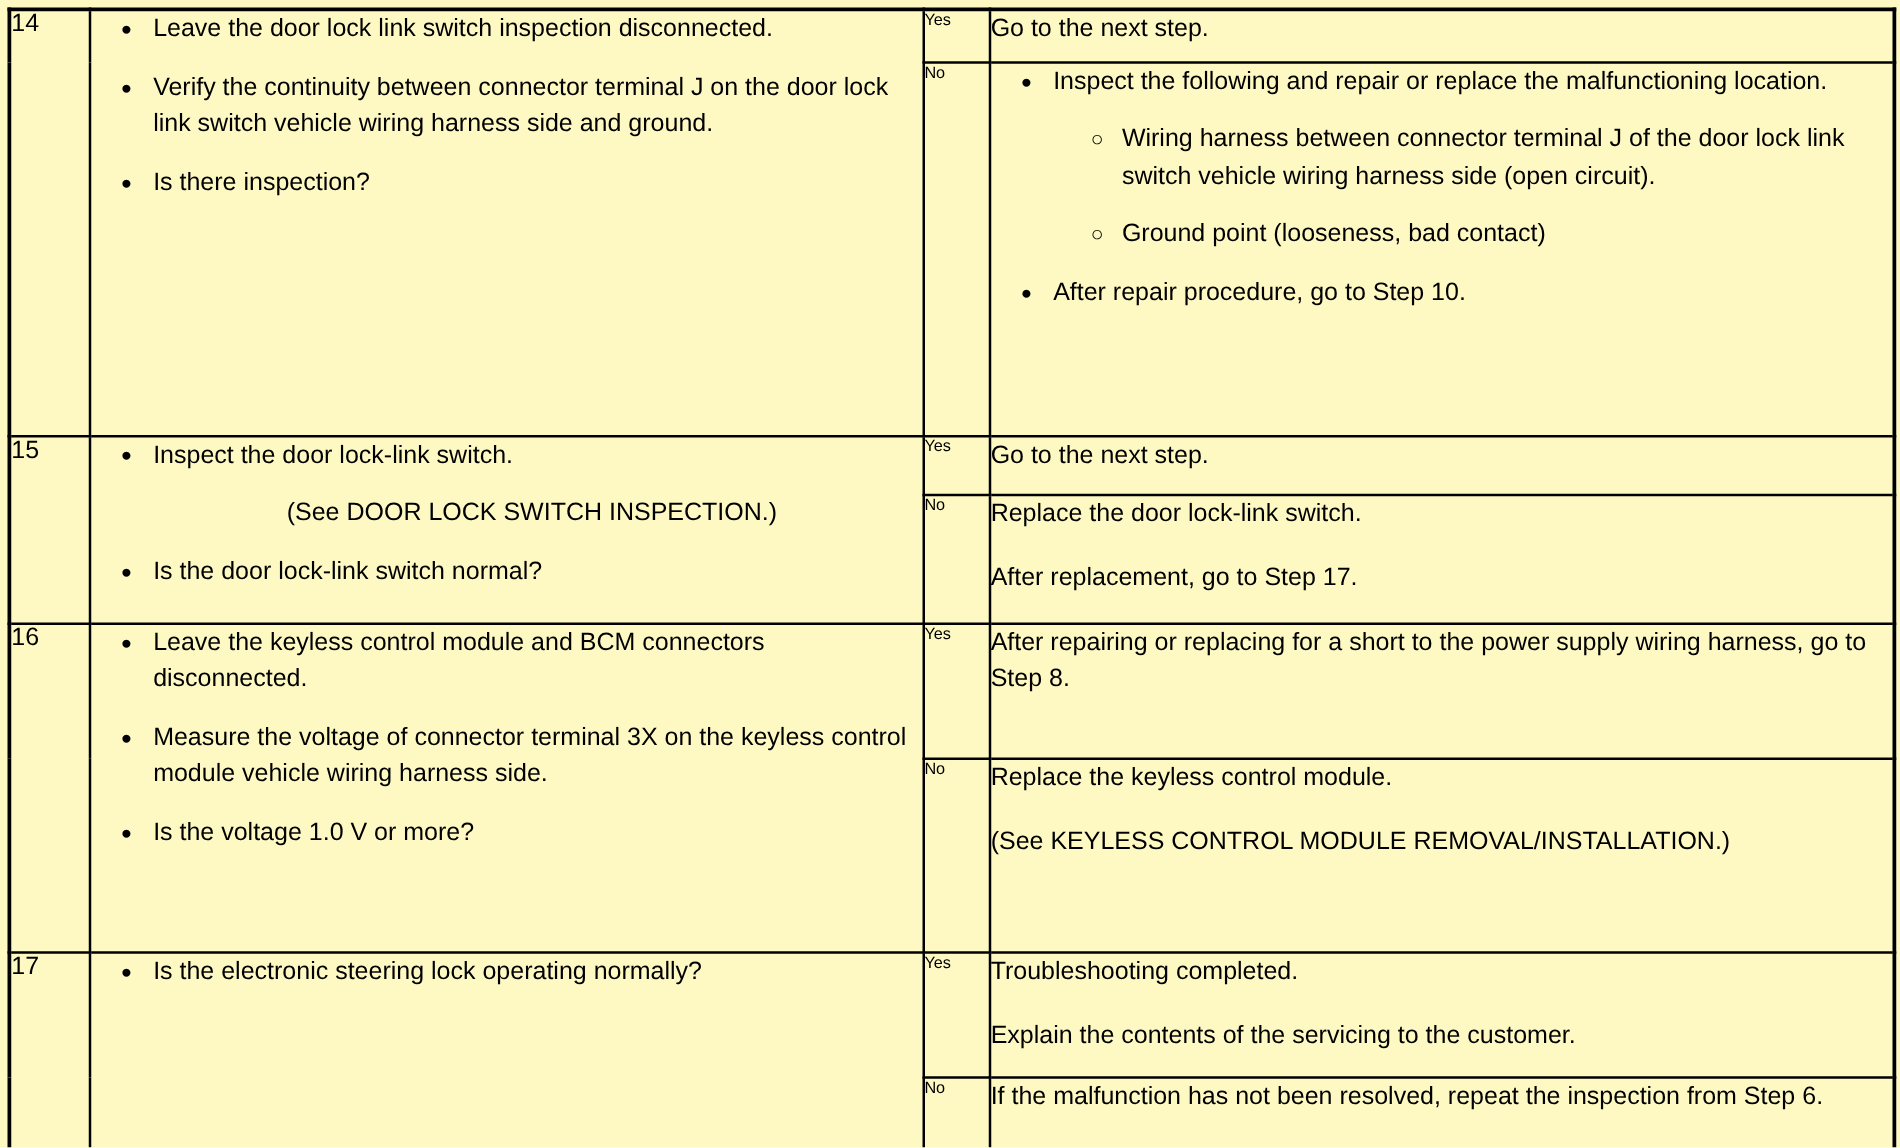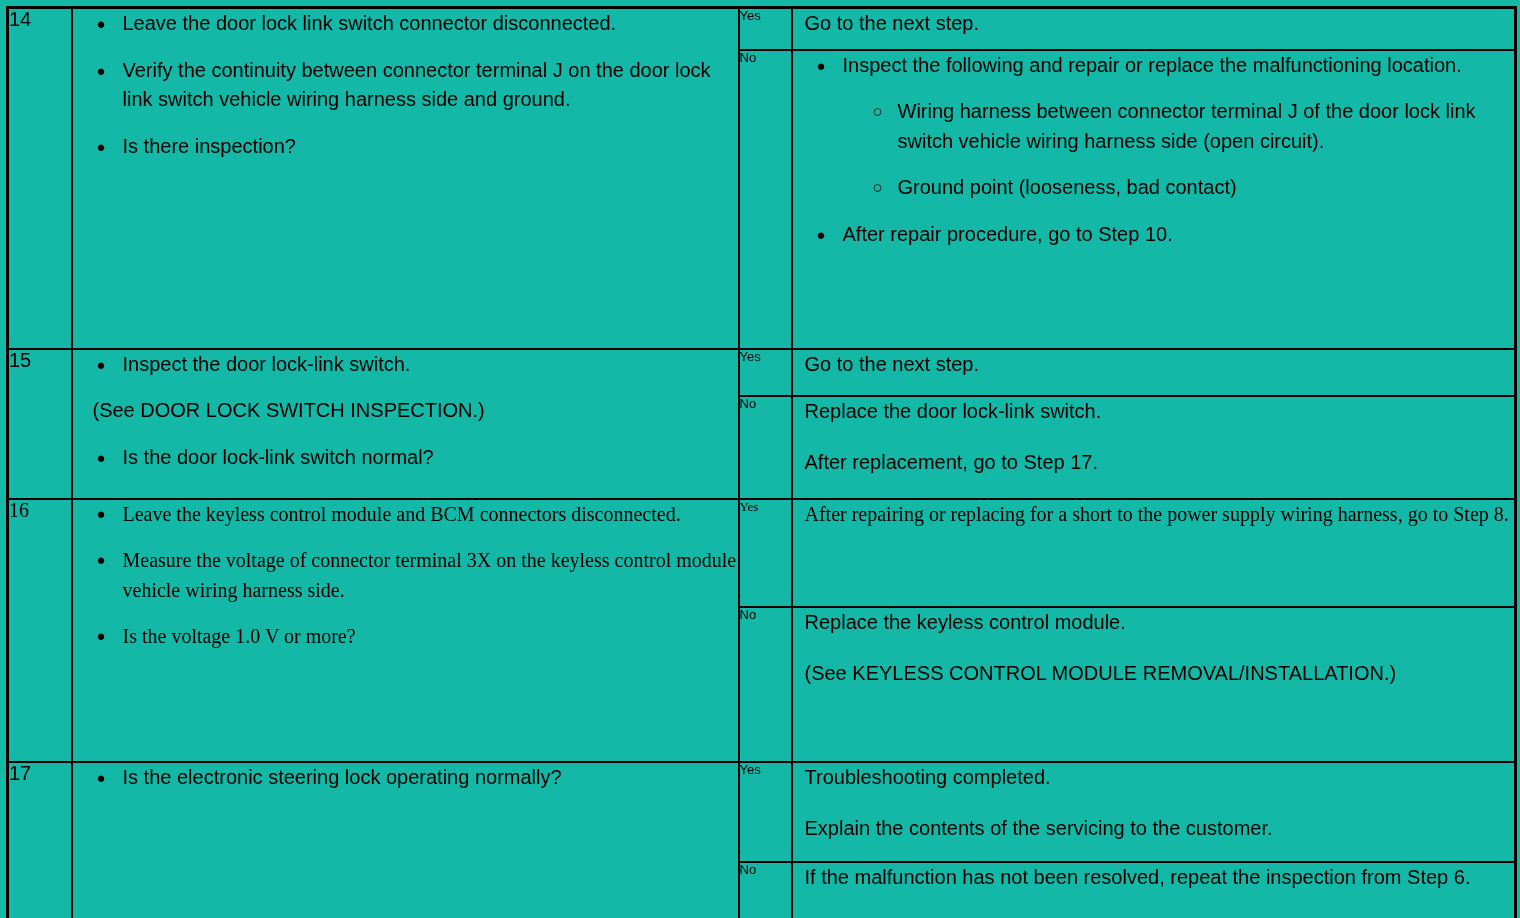--- a/index.html
+++ b/index.html
@@ -9,21 +9,21 @@
     background: #ffffff;
   }
   body {
     font-family: "Liberation Sans", sans-serif;
     color: #000000;
   }
   #page {
     position: relative;
     width: 1520px;
     height: 918px;
-    background: #14b8a6;
+    background: #fef9c3;
     overflow: hidden;
   }
 
   
   table.ts-table {
     position: absolute;
     top: 6px;
     left: 6px;
     width: 1508px;
     border-collapse: collapse;
@@ -101,26 +101,27 @@
     position: absolute;
     left: 80px;
     top: 0;
     font-size: 17px;
     line-height: 1.72;
     font-weight: bold;
   }
 
   
   .blk.cont {
-    padding-left: 20px;
+    padding-left: 41px;
+    text-align: center;
   }
 
   
   .blk.plain {
-    padding-left: 12px;
+    padding-left: 0;
   }
 
   
   .blk.plain + .blk.plain {
     margin-top: 22px;
   }
 
   .txt { display: block; }
 </style>
 </head>
@@ -133,21 +134,21 @@
       <col class="c-action">
       <col class="c-yn">
       <col class="c-result">
     </colgroup>
     <tbody id="table-body">
         <tr style="height: 42px;">
           <td class="step-num" rowspan="2">14</td>
           <td class="action-cell" rowspan="2">
             <div class="blk lvl1">
               <span class="mark">●</span>
-              <span class="txt">Leave the door lock link switch connector disconnected.</span>
+              <span class="txt">Leave the door lock link switch inspection disconnected.</span>
             </div>
             <div class="blk lvl1">
               <span class="mark">●</span>
               <span class="txt">Verify the continuity between connector terminal J on the door lock link switch vehicle wiring harness side and ground.</span>
             </div>
             <div class="blk lvl1">
               <span class="mark">●</span>
               <span class="txt">Is there inspection?</span>
             </div>
           </td>
@@ -205,21 +206,21 @@
           <td class="yn-cell">No</td>
           <td class="result-cell">
             <div class="blk plain">
               <span class="txt">Replace the door lock-link switch.</span>
             </div>
             <div class="blk plain">
               <span class="txt">After replacement, go to Step 17.</span>
             </div>
           </td>
         </tr>
-        <tr style="height: 108px; font-family: Liberation Serif, serif;">
+        <tr style="height: 108px;">
           <td class="step-num" rowspan="2">16</td>
           <td class="action-cell" rowspan="2">
             <div class="blk lvl1">
               <span class="mark">●</span>
               <span class="txt">Leave the keyless control module and BCM connectors disconnected.</span>
             </div>
             <div class="blk lvl1">
               <span class="mark">●</span>
               <span class="txt">Measure the voltage of connector terminal 3X on the keyless control module vehicle wiring harness side.</span>
             </div>

